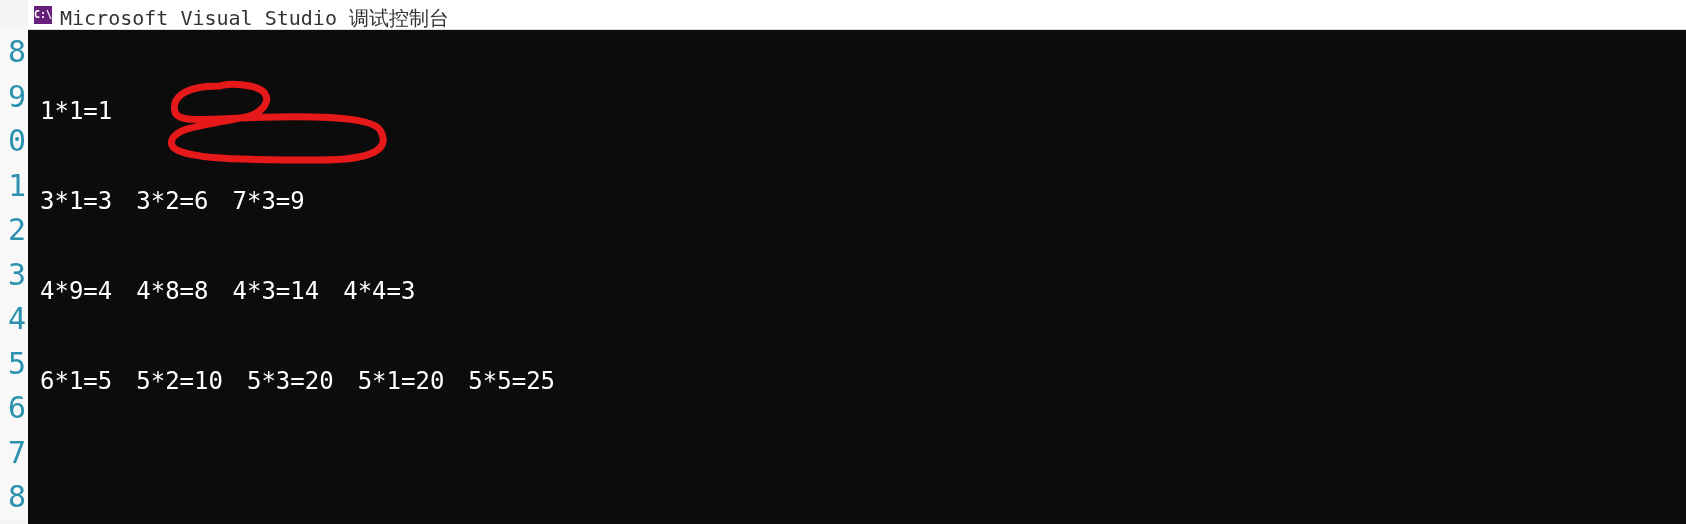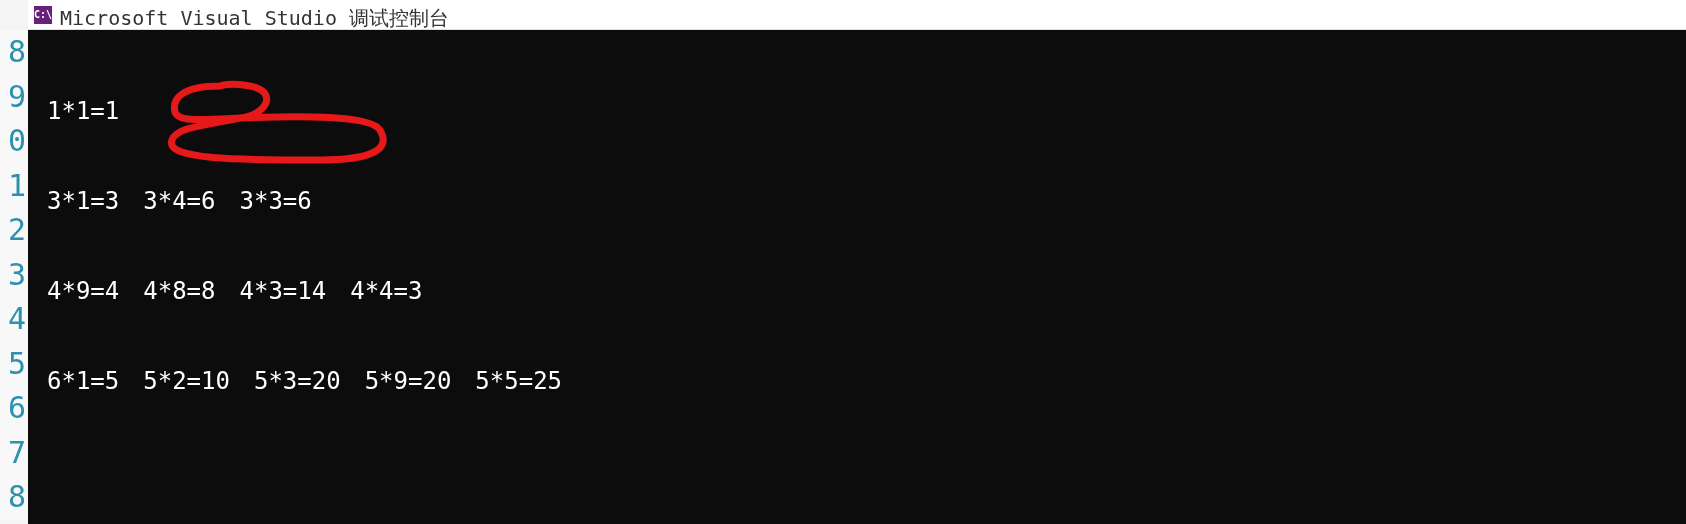--- a/index.html
+++ b/index.html
@@ -59,21 +59,21 @@
       position: absolute;
       left: 28px;
       top: 30px;
       right: 0;
       bottom: 0;
       background: #0c0c0c;
       color: #ffffff;
       font-family: "SimSun", Consolas, monospace;
       font-size: 24px;
       line-height: 30px;
-      padding: 6px 19px;
+      padding: 6px 12px;
       white-space: pre;
     }
     .console-row { display: flex; }
     .console-cell { margin-right: 0; padding-right: 24px; }
     .console-row .console-cell:last-child { padding-right: 0; }
     .annotation {
       position: absolute;
       pointer-events: none;
       z-index: 10;
     }
@@ -100,34 +100,34 @@
   <span class="titlebar-icon">C:\</span>
   <span class="titlebar-text">Microsoft Visual Studio 调试控制台</span>
 </div>
 
 <div class="console">
   <div class="console-row">
     <span class="console-cell">1*1=1</span>
   </div>
   <div class="console-row">
     <span class="console-cell">3*1=3</span>
-    <span class="console-cell">3*4=6</span>
-    <span class="console-cell">3*3=6</span>
+    <span class="console-cell">3*2=6</span>
+    <span class="console-cell">7*3=9</span>
   </div>
   <div class="console-row">
     <span class="console-cell">4*9=4</span>
     <span class="console-cell">4*8=8</span>
     <span class="console-cell">4*3=14</span>
     <span class="console-cell">4*4=3</span>
   </div>
   <div class="console-row">
     <span class="console-cell">6*1=5</span>
     <span class="console-cell">5*2=10</span>
     <span class="console-cell">5*3=20</span>
-    <span class="console-cell">5*9=20</span>
+    <span class="console-cell">5*1=20</span>
     <span class="console-cell">5*5=25</span>
   </div>
   
   
   
   
 
   
   
   

